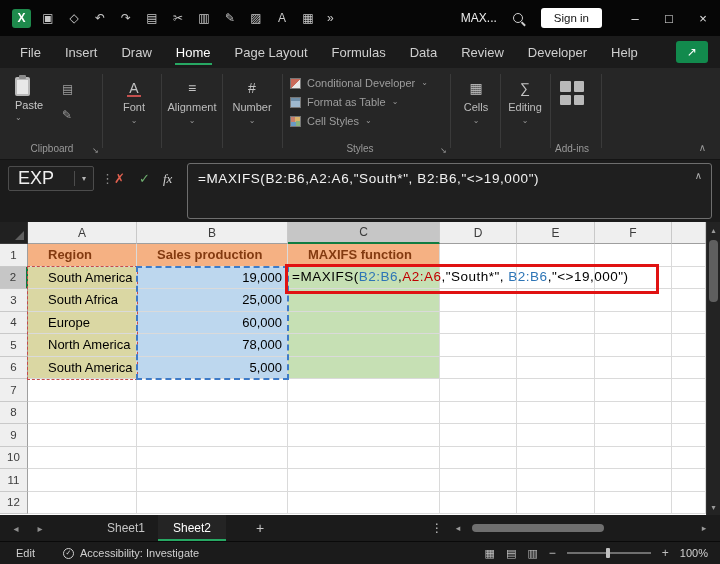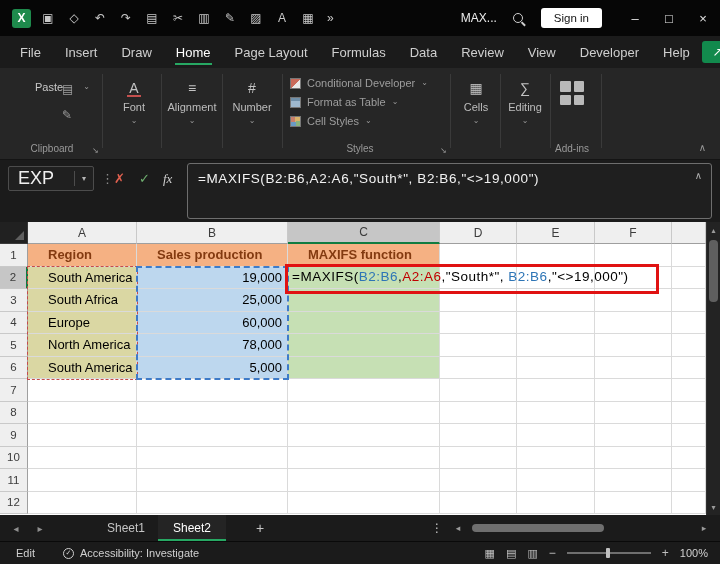--- a/index.html
+++ b/index.html
@@ -32,21 +32,21 @@
   .mtab.active::after{content:"";position:absolute;left:11px;right:11px;bottom:3px;height:2.5px;background:#27A863}
   .share{margin-left:auto;margin-right:12px;background:#128A4D;color:#fff;font-size:12px;
          padding:4px 11px;border-radius:3px;display:flex;gap:5px;align-items:center}
 
   
   .ribbon{position:absolute;top:68px;left:0;width:720px;height:92px;background:#262626;border-bottom:1px solid #141414}
   .rsep{position:absolute;top:6px;height:74px;width:1px;background:#3a3a3a}
   .grouplabel{position:absolute;bottom:5px;font-size:10px;color:#9a9a9a;text-align:center;white-space:nowrap}
   .dlg{position:absolute;bottom:4px;font-size:8px;color:#9a9a9a}
   .chev{font-size:8px;color:#9a9a9a;line-height:1}
-  .paste{position:absolute;left:15px;top:9px;width:42px;display:flex;flex-direction:row;align-items:center;gap:20px}
+  .paste{position:absolute;left:15px;top:9px;width:42px;display:flex;flex-direction:column;gap:3px}
   .ic-clip{width:15px;height:19px;background:#b9b9b9;border-radius:2px;position:relative}
   .ic-clip::before{content:"";position:absolute;left:2px;top:3px;right:2px;bottom:2px;background:#e8e8e8}
   .ic-clip::after{content:"";position:absolute;left:4px;top:-2px;right:4px;height:4px;background:#8b8b8b;border-radius:1px}
   .plbl{font-size:11px;color:#c9c9c9}
   .mini{position:absolute;font-size:12px;color:#9f9f9f}
   .cgroup{position:absolute;top:11px;display:flex;flex-direction:column;align-items:center;gap:4px}
   .cgroup .gi{font-size:14px;color:#c3c3c3;height:18px;line-height:18px}
   .cgroup .gl{font-size:11px;color:#bdbdbd;white-space:nowrap}
   .gi-A{border-bottom:2px solid #c4504e;padding:0 2px}
   .styles{position:absolute;left:290px;top:9px;display:flex;flex-direction:column;gap:7px}
@@ -172,21 +172,20 @@
 
 <div class="menubar">
   <span class="mtab">File</span>
   <span class="mtab">Insert</span>
   <span class="mtab">Draw</span>
   <span class="mtab active">Home</span>
   <span class="mtab">Page Layout</span>
   <span class="mtab">Formulas</span>
   <span class="mtab">Data</span>
   <span class="mtab">Review</span>
-  <span class="mtab">View</span>
   <span class="mtab">Developer</span>
   <span class="mtab">Help</span>
   <span class="share">
     <span>↗</span>
 
   </span>
 </div>
 
 <div class="ribbon">
   <div class="paste">

